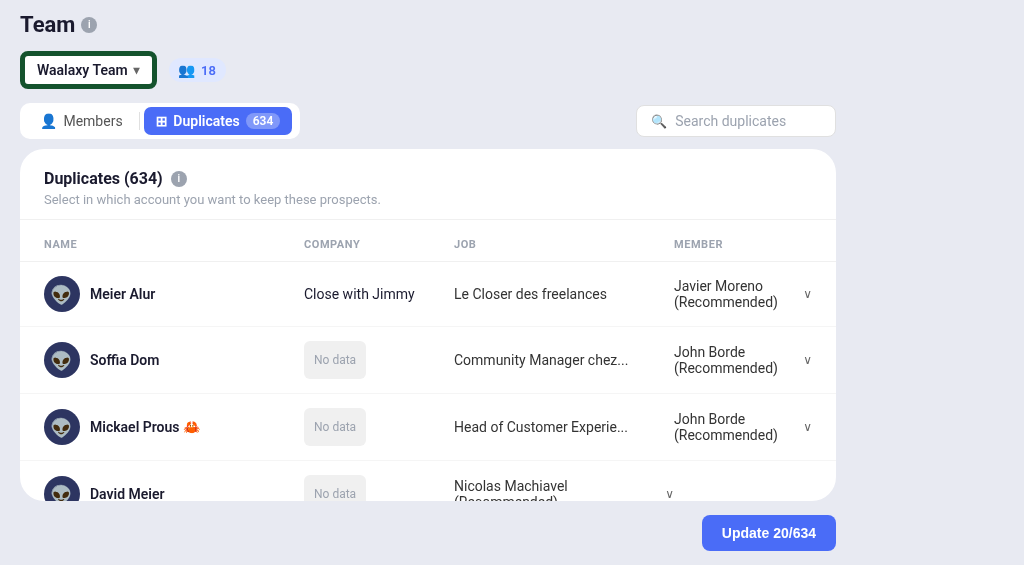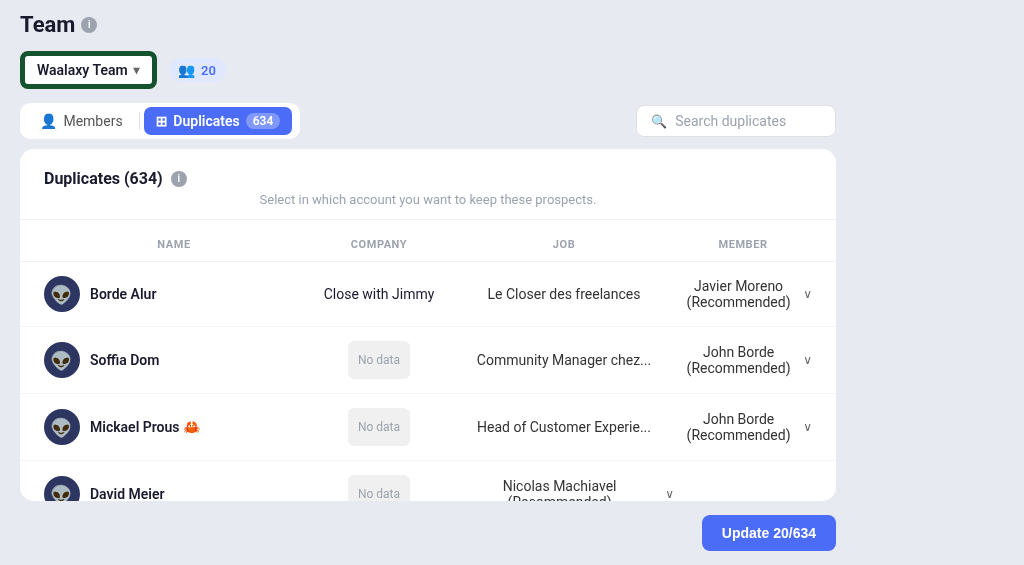--- a/index.html
+++ b/index.html
@@ -161,26 +161,25 @@
       padding: 7px 14px;
       color: #9ca3af;
       font-size: 14px;
       width: 200px;
     }
 
     
     .main-content {
       margin: 0 20px;
       background: white;
-      border-radius: 14px;
+      border-radius: 24px;
       flex: 1;
       overflow: hidden;
       display: flex;
       flex-direction: column;
-      text-align: center;
     }
 
     .content-header {
       padding: 20px 24px 12px 24px;
       border-bottom: 1px solid #f0f0f0;
     }
 
     .content-title-row {
       display: flex;
       align-items: center;
@@ -337,21 +336,21 @@
       <div class="info-icon">i</div>
     </div>
 
     <div class="toolbar-row">
       <div class="team-selector">
         <span>Waalaxy Team</span>
         <span class="chevron">▾</span>
       </div>
       <div class="member-count-badge">
         <span class="member-icon">👥</span>
-        <span>20</span>
+        <span>18</span>
       </div>
     </div>
 
     <div class="tabs-row">
       <div class="tabs-left">
         <div class="tab">
           <span>👤</span>
           <span>Members</span>
         </div>
         <div class="tab-divider"></div>
@@ -382,21 +381,21 @@
       <div class="table-header-cell">NAME</div>
       <div class="table-header-cell">COMPANY</div>
       <div class="table-header-cell">JOB</div>
       <div class="table-header-cell">MEMBER</div>
     </div>
 
     <div class="table-body" id="table-body">
     <div class="table-row">
     <div class="person-cell">
       <div class="avatar">👽</div>
-      <span class="person-name">Borde Alur</span>
+      <span class="person-name">Meier Alur</span>
     </div>
     <div>
       <span>Close with Jimmy</span>
     </div>
     <div class="job-cell">Le Closer des freelances</div>
     <div class="member-cell">
       <span class="member-name">Javier Moreno (Recommended)</span>
       <span class="chevron-down">∨</span>
     </div>
   </div>

